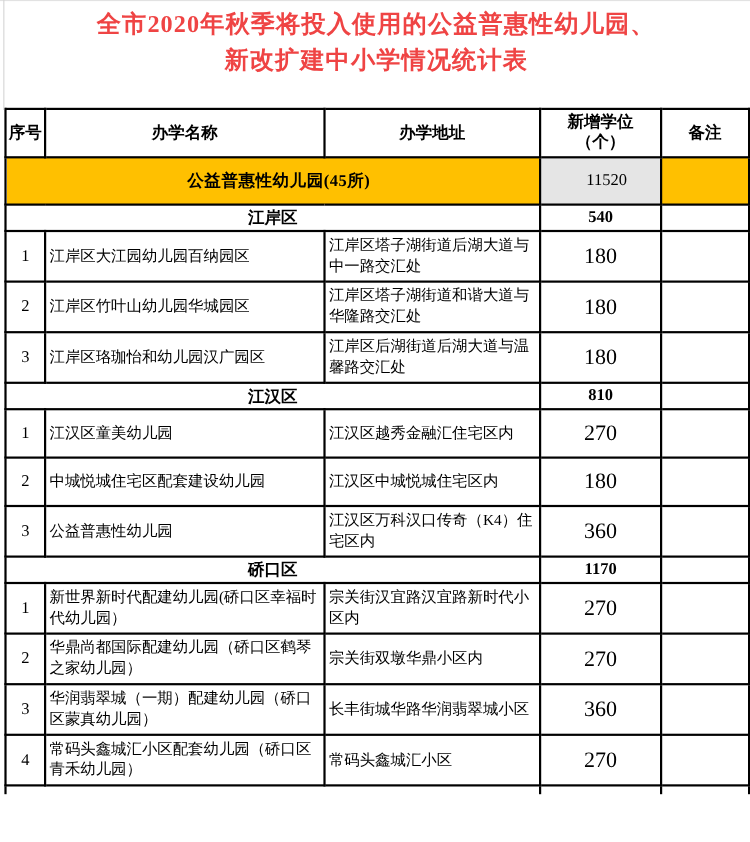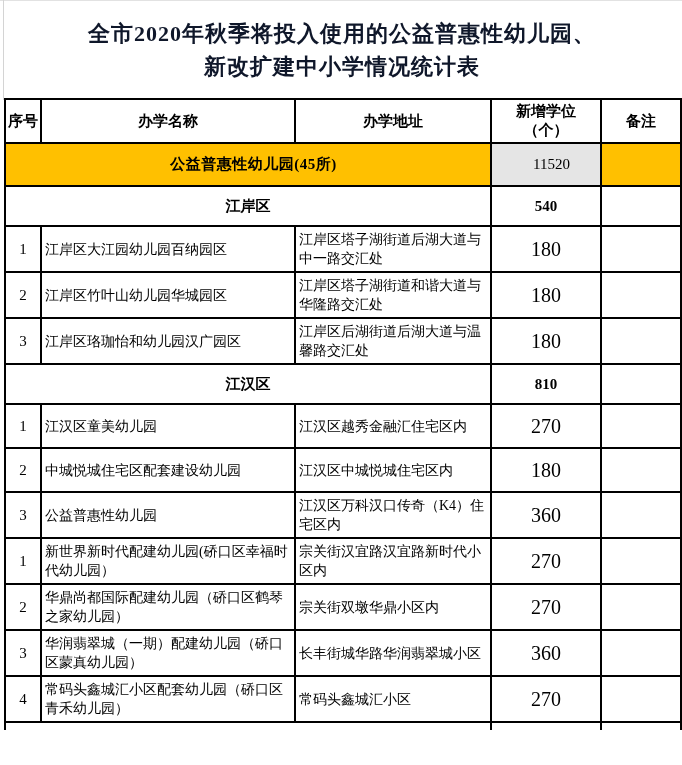--- a/index.html
+++ b/index.html
@@ -8,40 +8,40 @@
     width: 682px; height: 765px; background: #ffffff; overflow: hidden;
     font-family: "Liberation Serif", "DejaVu Serif", serif;
     color: #000;
   }
   .page { position: relative; width: 682px; height: 765px; overflow: hidden; background:#fff; }
   .gridline-left { position: absolute; left: 3px; top: 0; width: 1px; height: 100px; background: #d4d4d4; }
   .gridline-top { position: absolute; left: 0; top: 0; width: 682px; height: 1px; background: #e2e2e2; }
 
   .title-block {
     width: 676px; margin-left: 4px; height: 98px;
-    padding-top: 17px; text-align: center;
-    font-weight: bold; font-size: 22px; line-height: 33px; color: #0f172a;
+    padding-top: 5px; text-align: center;
+    font-weight: bold; font-size: 22px; line-height: 33px; color: #ef4444;
     letter-spacing: 1px;
   }
 
   table.stats {
     border-collapse: collapse; table-layout: fixed;
     width: 676px; margin-left: 4px;
   }
   table.stats td, table.stats th { border: 2px solid #000; vertical-align: middle; overflow: hidden; }
 
   th { font-weight: bold; font-size: 15px; text-align: center; padding: 2px; line-height: 19px; }
   tr.header-row { height: 44px; border-radius: 15px; }
 
   tr.summary-row { height: 43px; }
   tr.summary-row td { text-align: center; padding-left: 12px; }
   .summary-label { font-weight: bold; font-size: 15px; letter-spacing: 0.5px; }
   .summary-seats { font-size: 15px; }
 
-  tr.section-row { height: 40px; border-radius: 11px; }
+  tr.section-row { height: 24px; border-radius: 11px; }
   tr.section-row td { text-align: center; font-weight: bold; font-size: 15px; }
   td.section-seats { position: relative; }
 
   tr.data-row { height: 44px; }
   tr.data-row.two-line { height: 46px; }
   td.cell-seq { text-align: center; font-size: 15px; }
   td.cell-name, td.cell-address {
     text-align: left; font-size: 14px; line-height: 19px;
     padding: 2px 1px 2px 3px; word-break: break-all;
   }
@@ -134,20 +134,25 @@
           <td class="cell-seats">180</td>
           <td class="cell-note"></td>
         </tr>
         <tr class="data-row two-line">
           <td class="cell-seq">3</td>
           <td class="cell-name">公益普惠性幼儿园</td>
           <td class="cell-address">江汉区万科汉口传奇（K4）住宅区内</td>
           <td class="cell-seats">360</td>
           <td class="cell-note"></td>
         </tr>
+        <tr class="section-row">
+          <td colspan="3">硚口区</td>
+          <td class="section-seats">1170</td>
+          <td class="cell-note"></td>
+        </tr>
         <tr class="data-row two-line">
           <td class="cell-seq">1</td>
           <td class="cell-name">新世界新时代配建幼儿园(硚口区幸福时代幼儿园）</td>
           <td class="cell-address">宗关街汉宜路汉宜路新时代小区内</td>
           <td class="cell-seats">270</td>
           <td class="cell-note"></td>
         </tr>
         <tr class="data-row two-line">
           <td class="cell-seq">2</td>
           <td class="cell-name">华鼎尚都国际配建幼儿园（硚口区鹤琴之家幼儿园）</td>

